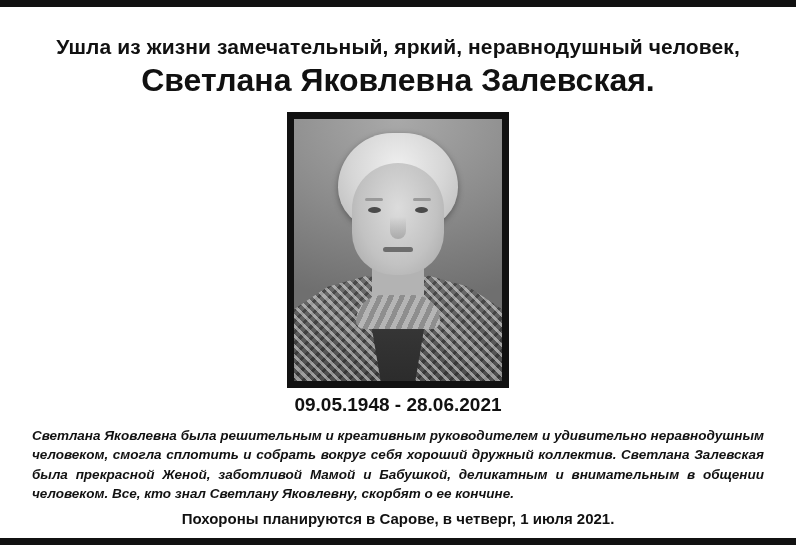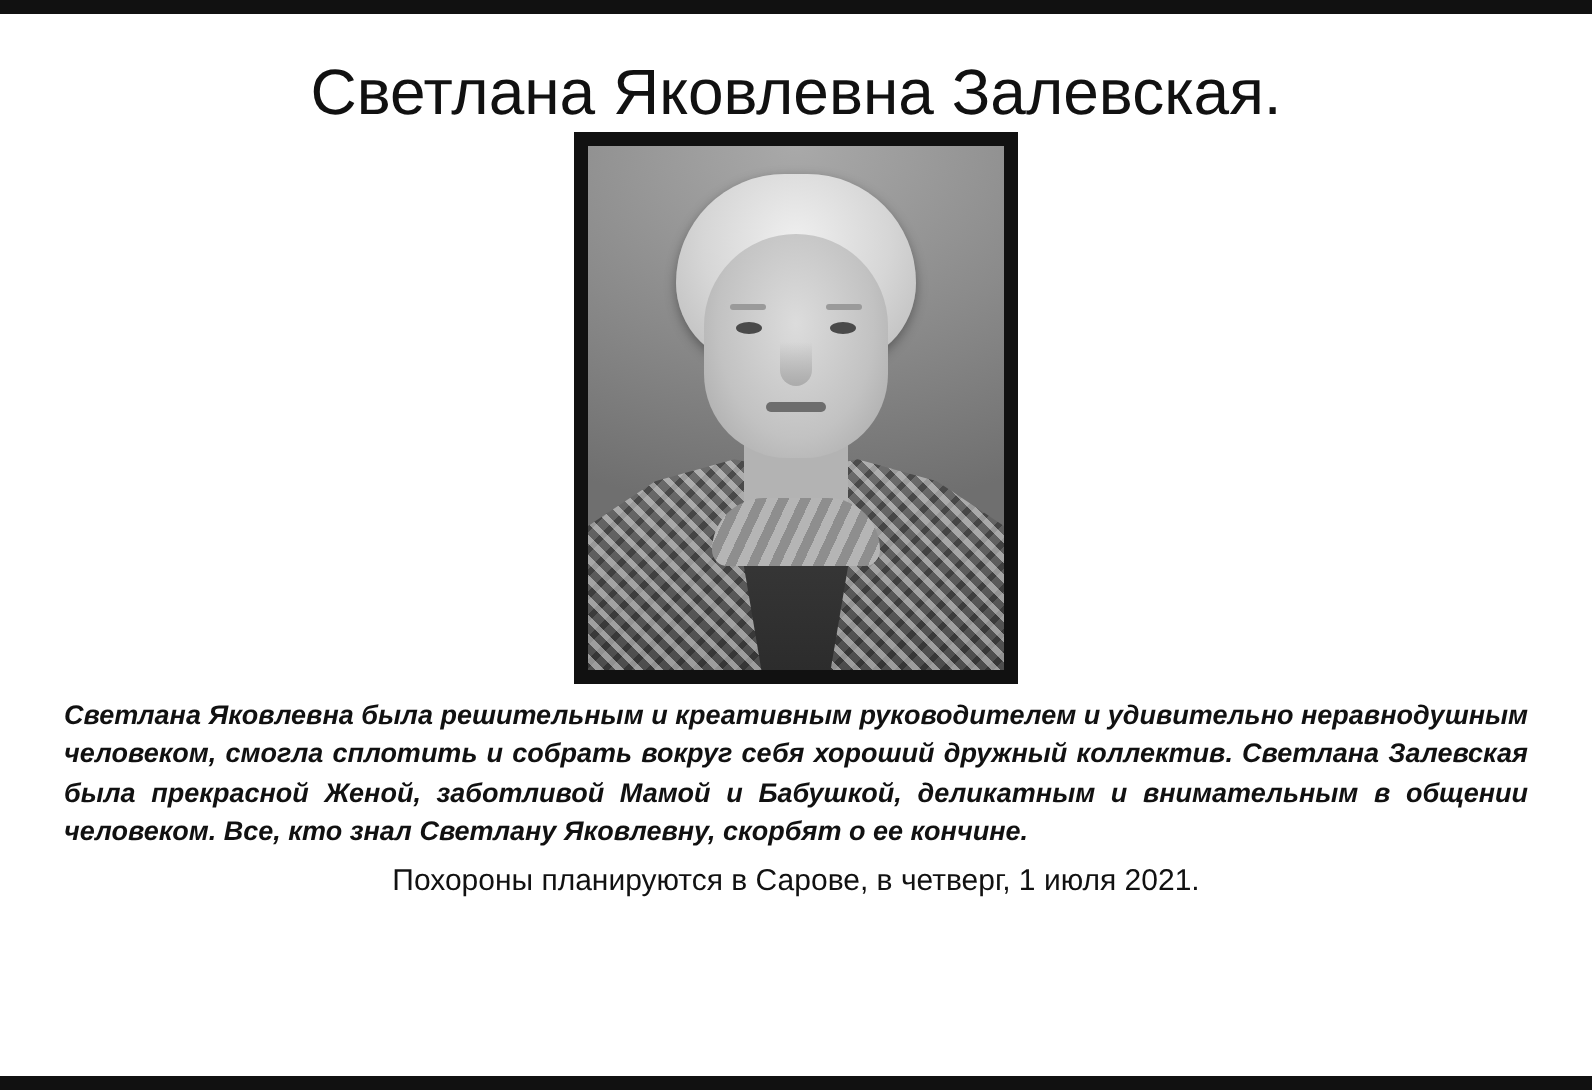--- a/index.html
+++ b/index.html
@@ -28,22 +28,22 @@
     text-align: center;
     font-size: 21px;
     font-weight: bold;
     letter-spacing: 0.1px;
     margin: 10px 0 2px 0;
     line-height: 1.15;
   }
   .headline-2 {
     text-align: center;
     font-size: 32px;
-    font-weight: normal;
-    margin: 4px 0 2px 0;
+    font-weight: bold;
+    margin: 4px 0 14px 0;
     line-height: 1.1;
   }
   .portrait-wrap {
     display: flex;
     justify-content: center;
     margin: 0 0 6px 0;
   }
   .portrait-frame {
     width: 222px;
     height: 276px;
@@ -183,29 +183,30 @@
   }
   .body-text p {
     margin: 0;
     text-align: justify;
     text-align-last: left;
     font-style: italic;
   }
   .funeral {
     text-align: center;
     font-size: 15px;
-    font-weight: normal;
+    font-weight: bold;
     margin-top: 7px;
   }
 </style>
 </head>
 <body>
 
 <div class="obituary">
 
+  <div class="headline-1">Ушла из жизни замечательный, яркий, неравнодушный человек,</div>
 
   <div class="headline-2">Светлана Яковлевна Залевская.</div>
 
   <div class="portrait-wrap">
     <div class="portrait-frame">
       <div class="portrait">
         <div class="ph-bg"></div>
         <div class="ph-body"></div>
         <div class="ph-lapel"></div>
         <div class="ph-neck"></div>
@@ -215,20 +216,21 @@
         <div class="ph-brow left"></div>
         <div class="ph-brow right"></div>
         <div class="ph-eye left"></div>
         <div class="ph-eye right"></div>
         <div class="ph-nose"></div>
         <div class="ph-mouth"></div>
       </div>
     </div>
   </div>
 
+  <div class="dates">09.05.1948 - 28.06.2021</div>
 
   <div class="body-text">
     <p>Светлана Яковлевна была решительным и креативным руководителем и удивительно неравнодушным человеком, смогла сплотить и собрать вокруг себя хороший дружный коллектив. Светлана Залевская была прекрасной Женой, заботливой Мамой и Бабушкой, деликатным и внимательным в общении человеком. Все, кто знал Светлану Яковлевну, скорбят о ее кончине.</p>
   </div>
 
   <div class="funeral">Похороны планируются в Сарове, в четверг, 1 июля 2021.</div>
 
 </div>
 
 </body></html>

